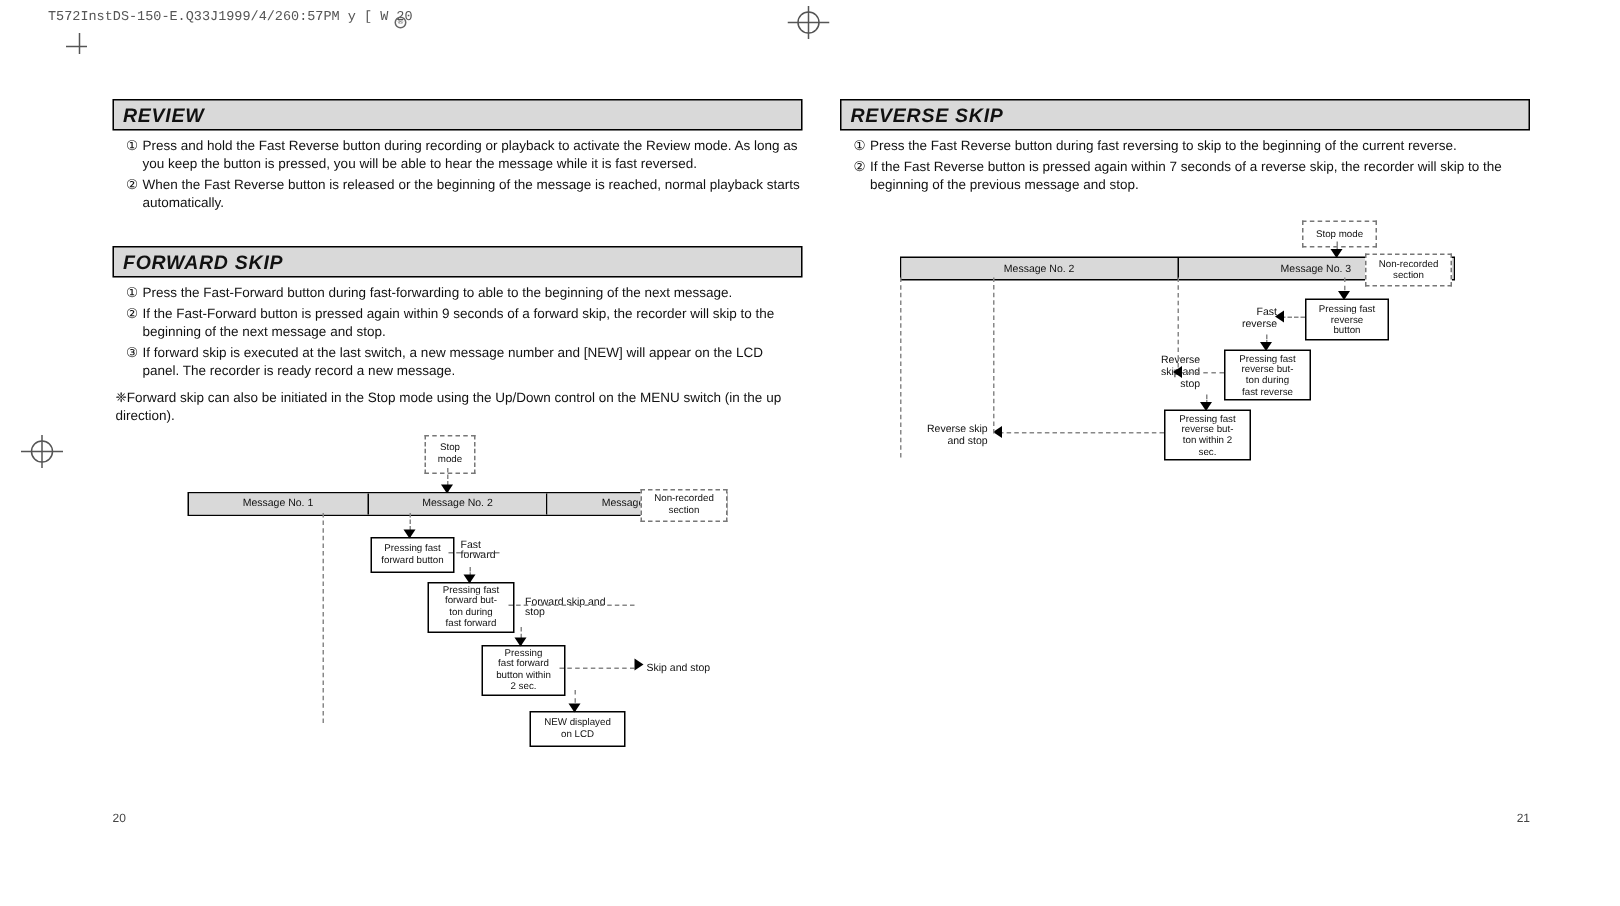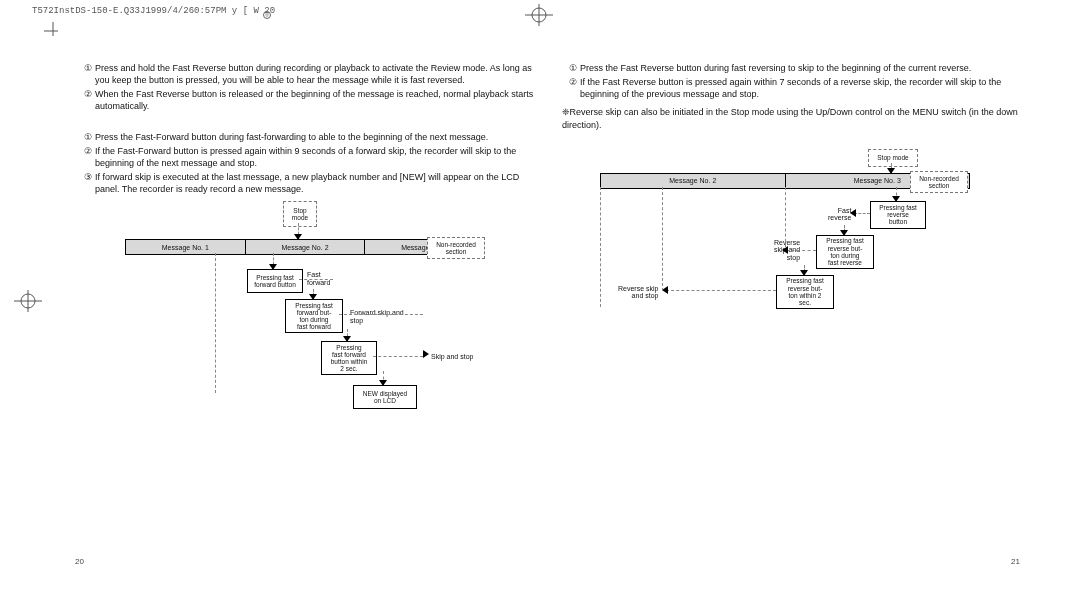--- a/index.html
+++ b/index.html
@@ -9,21 +9,21 @@
   .page{position:absolute;top:60px;height:510px}
   .pageL{left:75px;width:460px}
   .pageR{left:560px;width:460px}
   .section-header{border:1px solid #000;background:#d9d9d9;padding:2px 6px;margin:6px 0 4px 0}
   .section-header h2{margin:0;font-size:13px;font-weight:bold;font-style:italic;letter-spacing:.5px}
   .body{font-size:9px;line-height:1.35}
   .olist{display:flex;margin:2px 0 2px 6px}
   .olist .num{flex:0 0 14px;text-align:center}
   .olist .txt{flex:1}
   .note{margin:6px 0 2px 2px}
-  .pagenum{position:absolute;bottom:4px;font-size:8px;color:#444}
+  .pagenum{position:absolute;bottom:20px;font-size:8px;color:#444}
   .pagenumL{left:0}
   .pagenumR{right:0}
   
   .fwd-dia{position:relative;margin-top:6px;height:210px;width:360px;margin-left:50px}
   .barrow{position:absolute;border:1px solid #000;height:14px;display:flex;align-items:stretch;top:38px;left:0;right:0}
   .seg{border-right:1px solid #000;background:#d9d9d9;display:flex;align-items:center;justify-content:center;font-size:7px}
   .seg:last-child{border-right:none}
   .dashbox{position:absolute;border:1px dashed #777;font-size:6.5px;line-height:1.1;display:flex;align-items:center;justify-content:center;text-align:center;padding:1px;background:#fff}
   .solidbox{position:absolute;border:1px solid #000;font-size:6.5px;line-height:1.1;display:flex;align-items:center;justify-content:center;text-align:center;padding:1px;background:#fff}
   .lbl{position:absolute;font-size:7px;line-height:1.1}
@@ -58,45 +58,52 @@
     </svg>
 </div>
 <div class="cropmark" style="left:44px;top:22px">
 <svg width="18" height="18">
       <line x1="0" y1="9" x2="14" y2="9" stroke="#555"></line>
       <line x1="9" y1="0" x2="9" y2="14" stroke="#555"></line>
     </svg>
 </div>
 
 <div class="page pageL">
+  <div class="section-header">
+    <h2>REVIEW</h2>
+  </div>
   <div class="body">
     <div class="olist">
       <div class="num">①</div>
       <div class="txt">Press and hold the Fast Reverse button during recording or playback to activate the Review mode. As long as you keep the button is pressed, you will be able to hear the message while it is fast reversed.</div>
     </div>
     <div class="olist">
       <div class="num">②</div>
       <div class="txt">When the Fast Reverse button is released or the beginning of the message is reached, normal playback starts automatically.</div>
     </div>
   </div>
 
   <div style="height:14px"></div>
+  <div class="section-header">
+    <h2>FORWARD SKIP</h2>
+  </div>
   <div class="body">
     <div class="olist">
       <div class="num">①</div>
       <div class="txt">Press the Fast-Forward button during fast-forwarding to able to the beginning of the next message.</div>
     </div>
     <div class="olist">
       <div class="num">②</div>
       <div class="txt">If the Fast-Forward button is pressed again within 9 seconds of a forward skip, the recorder will skip to the beginning of the next message and stop.</div>
     </div>
     <div class="olist">
       <div class="num">③</div>
-      <div class="txt">If forward skip is executed at the last message, a new playback number and [NEW] will appear on the LCD panel. The recorder is ready record a new message.</div>
-    </div>
+      <div class="txt">If forward skip is executed at the last switch, a new message number and [NEW] will appear on the LCD panel. The recorder is ready record a new message.</div>
+    </div>
+    <div class="note">❈Forward skip can also be initiated in the Stop mode using the Up/Down control on the MENU switch (in the up direction).</div>
   </div>
 
   <div class="fwd-dia">
     <div class="dashbox" style="left:158px;top:0;width:30px;height:22px;white-space:pre">Stop
 mode</div>
     <div class="dashline-v" style="left:173px;top:22px;height:16px"></div>
     <div class="arrowhead down" style="left:169px;top:33px"></div>
 
     <div class="barrow">
       <div class="seg" style="flex:1">Message No. 1</div>
@@ -139,30 +146,32 @@
     <div class="dashline-v" style="left:258px;top:170px;height:14px"></div>
     <div class="arrowhead down" style="left:254px;top:179px"></div>
 
     <div class="dashline-v" style="left:90px;top:52px;height:140px"></div>
   </div>
 
   <div class="pagenum pagenumL">20</div>
 </div>
 
 <div class="page pageR">
+  <div class="section-header">
+    <h2>REVERSE SKIP</h2>
+  </div>
   <div class="body">
     <div class="olist">
       <div class="num">①</div>
       <div class="txt">Press the Fast Reverse button during fast reversing to skip to the beginning of the current reverse.</div>
     </div>
     <div class="olist">
       <div class="num">②</div>
       <div class="txt">If the Fast Reverse button is pressed again within 7 seconds of a reverse skip, the recorder will skip to the beginning of the previous message and stop.</div>
     </div>
-    <div class="note">❈Reverse skip can also be initiated in the Stop mode using the Up/Down control on the MENU switch (in the down direction).</div>
   </div>
 
   <div class="rev-dia">
     <div class="dashbox" style="left:268px;top:0;width:46px;height:14px">Stop mode</div>
     <div class="dashline-v" style="left:291px;top:14px;height:10px"></div>
     <div class="arrowhead down" style="left:287px;top:19px"></div>
 
     <div class="barrow2">
       <div class="seg" style="flex:1">Message No. 2</div>
       <div class="seg" style="flex:1">Message No. 3</div>

